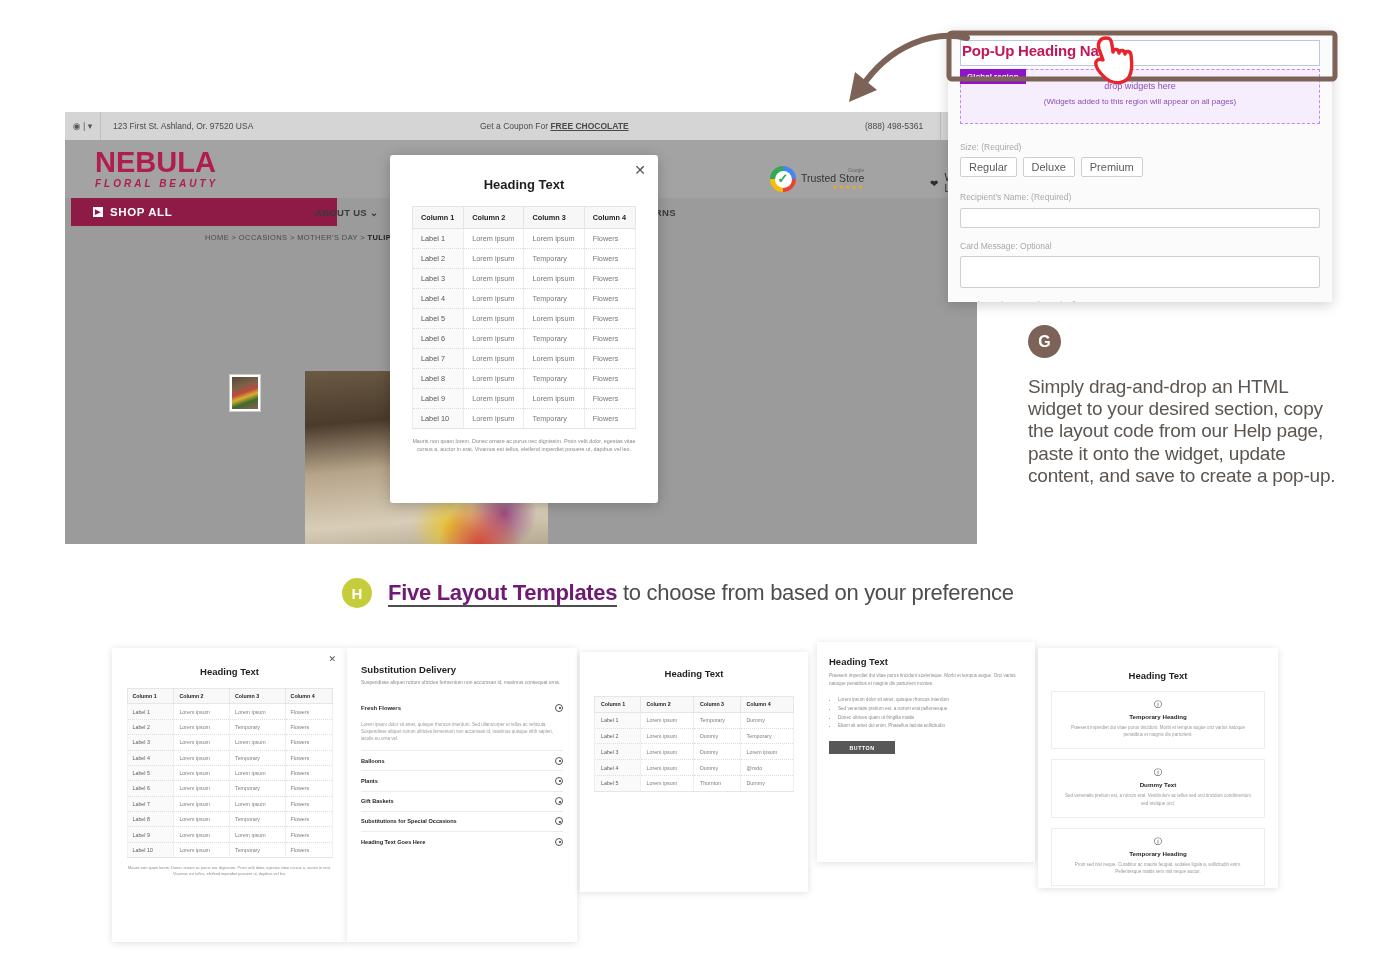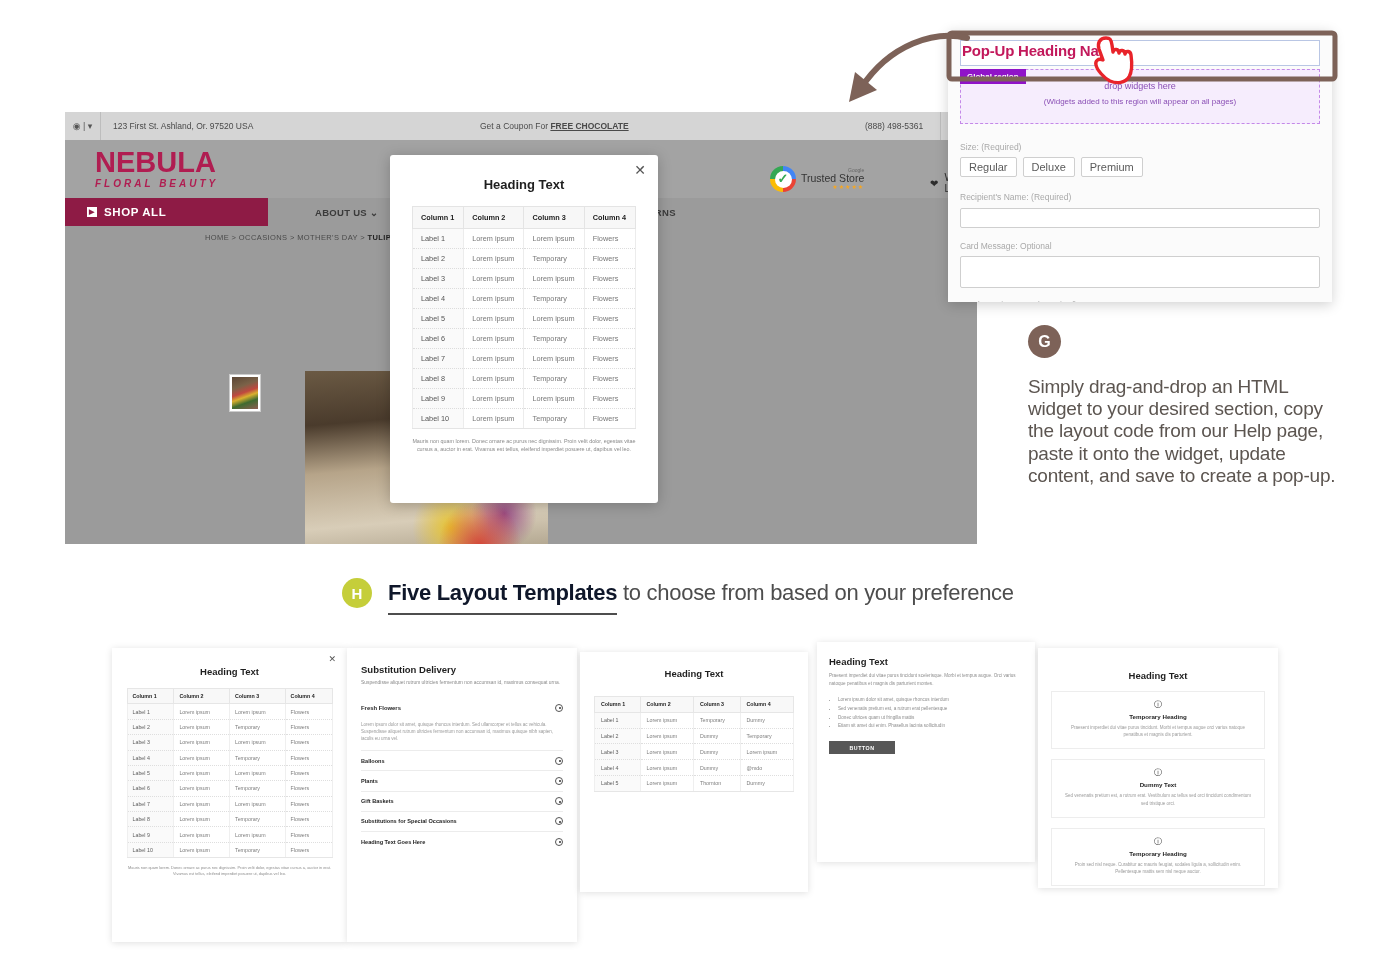--- a/index.html
+++ b/index.html
@@ -44,21 +44,21 @@
       background: conic-gradient(#4285f4 0deg 90deg, #ea4335 90deg 180deg, #fbbc05 180deg 270deg, #34a853 270deg 360deg);
       display:flex;align-items:center;justify-content:center;}
   .sf-trust .gseal i { display:block; width:17px;height:17px;border-radius:50%;background:#fff;
       font-style:normal; color:#34a853; font-size:13px; text-align:center; line-height:16px; font-weight:bold;}
   .sf-trust .tt { font-size:10.5px; color:#333; line-height:1.05;text-align:right;}
   .sf-trust .tt small { font-size:5px; color:#666; display:block;}
   .sf-trust .stars { color:#f5a623; font-size:6px; letter-spacing:1px;}
   .sf-wish { position:absolute; left:865px; top:60px; display:flex; align-items:center; gap:6px; font-size:10px; color:#2d2d2d;}
 
   .sf-nav { position:absolute; left:0; top:86px; width:100%; height:28px; background:#9b9b9b; }
-  .sf-shopall { position:absolute; left:0; top:0; width:203px; height:28px; background:#8e1b45;
+  .sf-shopall { position:absolute; left:6px; top:0; width:266px; height:28px; background:#8e1b45;
       color:#fff; font-size:11.5px; font-weight:bold; letter-spacing:.6px; display:flex; align-items:center; padding-left:22px; gap:7px;}
   .sf-shopall .sq { width:10px;height:10px;background:#fff;color:#8e1b45;font-size:7px;line-height:10px;text-align:center;}
   .sf-navitems { position:absolute; left:250px; top:0; height:28px; display:flex; align-items:center; gap:24px;
       font-size:9.5px; color:#3a3a3a; font-weight:600; letter-spacing:.3px;}
   .sf-crumb { position:absolute; left:140px; top:121px; font-size:7.5px; color:#4a4a4a; letter-spacing:.4px;}
   .sf-crumb b { color:#222; }
 
   .sf-thumb { position:absolute; left:164px; top:262px; width:32px; height:38px; background:#fff; border:1px solid #ccc; padding:2px;}
   .sf-thumb .inner { width:100%;height:100%;
      background: linear-gradient(160deg,#5b4636 0%,#7a6248 30%,#c0483f 48%,#d9b02e 60%,#3f6b2f 75%,#8f5d52 100%);}
@@ -124,21 +124,21 @@
       font-size:16px; font-weight:bold; display:flex; align-items:center; justify-content:center;
       font-family:"Liberation Sans",sans-serif;}
   .callout .ctop { display:flex; gap:14px; align-items:flex-start;}
   .callout h2 { font-size:19.5px; font-weight:bold; color:#46403d; line-height:1.2; letter-spacing:-.2px;}
   .callout p { margin-top:18px; font-size:19px; color:#5c5550; line-height:1.17; letter-spacing:-.2px;}
 
   
   .hsec { position:absolute; left:342px; top:578px; display:flex; align-items:center; gap:16px;}
   .hsec .badge { background:#c5ce3a; color:#fff; width:30px; height:30px; font-size:15px;}
   .hsec .htxt { font-size:22px; color:#4d4d4d; letter-spacing:-.3px;}
-  .hsec .htxt b { font-weight:bold; color:#0f172a; border-bottom:2px solid #4d4d4d; padding-bottom:8px;}
+  .hsec .htxt b { font-weight:bold; color:#701a75; border-bottom:2px solid #4d4d4d; padding-bottom:0;}
   .tpl { position:absolute; background:#fff; box-shadow: 0 1px 7px rgba(0,0,0,.13); }
 
   .t1 { left:112px; top:648px; width:235px; height:294px; }
   .t2 { left:347px; top:648px; width:230px; height:294px; }
   .t3 { left:580px; top:652px; width:228px; height:240px; }
   .t4 { left:817px; top:642px; width:218px; height:220px; }
   .t5 { left:1038px; top:648px; width:240px; height:240px; }
 
   .mini-h { text-align:center; font-weight:bold; color:#1f1f1f; }
   .mini-tbl { border-collapse:collapse; width:100%; }

